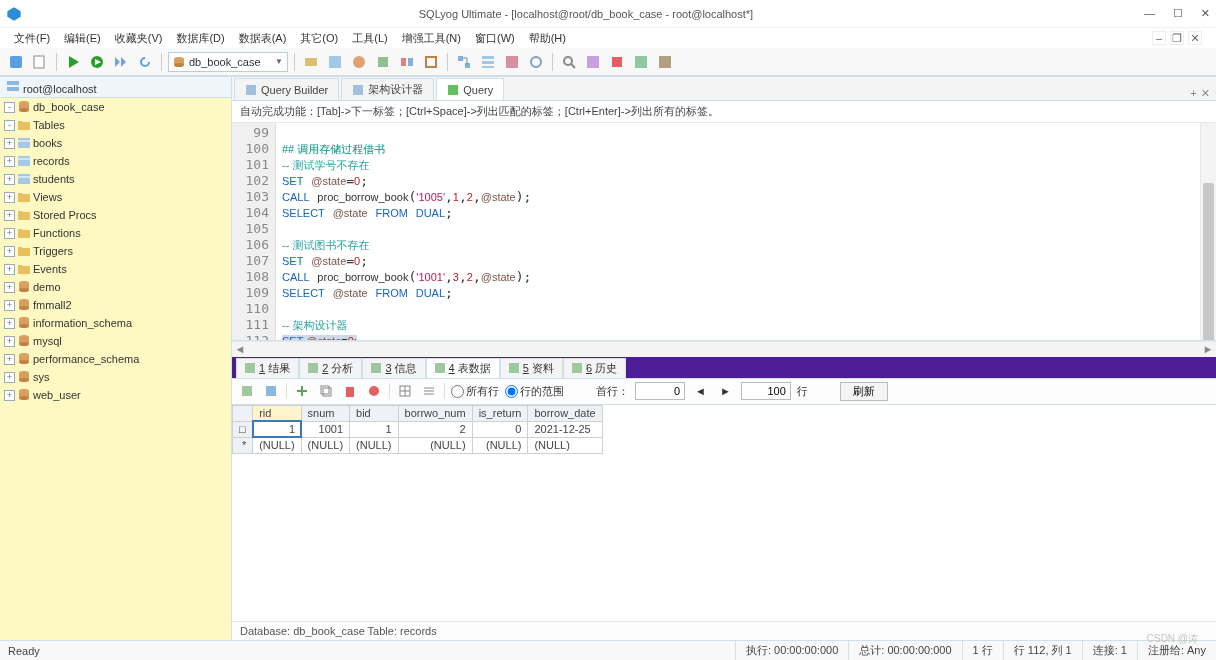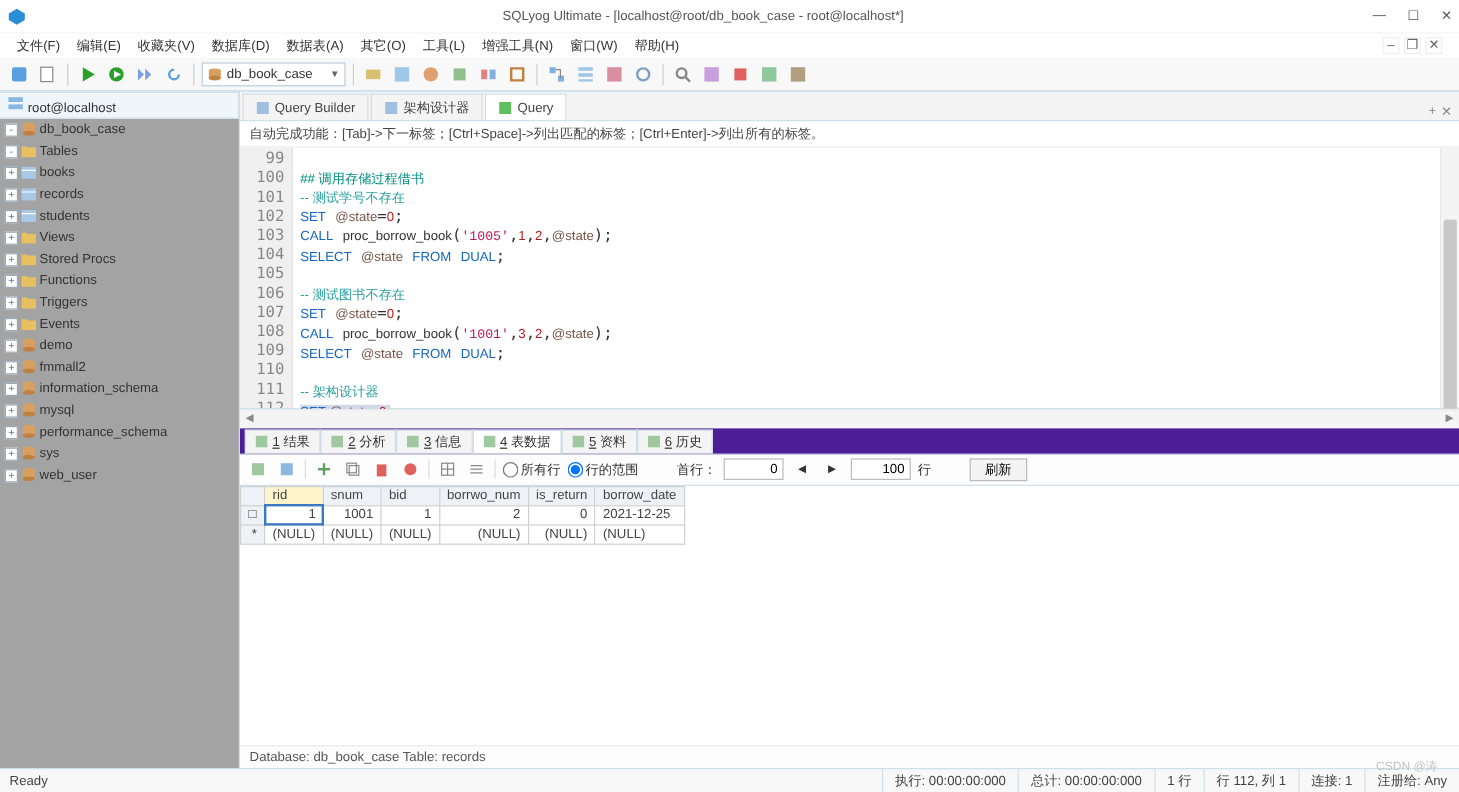--- a/index.html
+++ b/index.html
@@ -13,39 +13,39 @@
 .menubar .m { padding:0 6px; color:#333;}
 .wsub { margin-left:auto; display:flex; gap:4px; color:#666; padding-right:6px;}
 .wsub span{border:1px solid #eee; width:14px; text-align:center; line-height:12px;}
 .toolbar { height:28px; display:flex; align-items:center; gap:4px; padding:2px 6px; background:#f8f8f8; border-bottom:1px solid #cfe0ea;}
 .tb-ic { width:20px; height:20px; display:flex; align-items:center; justify-content:center; border-radius:2px;}
 .tb-sep { width:1px; height:18px; background:#ccc; margin:0 2px;}
 .tb-ic svg { width:16px; height:16px; }
 .dbsel { display:flex; align-items:center; border:1px solid #bcd; background:#fff; height:20px; padding:0 4px; gap:4px; min-width:120px;}
 .dbsel .dd{margin-left:auto; font-size:8px; color:#666;}
 .body { flex:1; display:flex; border-top:1px solid #cfe0ea; overflow:hidden;}
-.sidebar { width:200px; border-right:1px solid #cfe0ea; background:#a3a3a3; display:flex; flex-direction:column; overflow:auto;}
+.sidebar { width:232px; border-right:1px solid #cfe0ea; background:#fef9c3; display:flex; flex-direction:column; overflow:auto;}
 .sidebar .row { display:flex; align-items:center; height:18px; padding-left:4px; gap:2px;}
 .sidebar .t1{padding-left:4px;} .t2{padding-left:18px;} .t3{padding-left:34px;}
 .tog { width:11px; height:11px; border:1px solid #9ab; color:#678; font-size:9px; line-height:9px; text-align:center; background:#fff;}
 .folder{width:14px;height:12px;}
 .db-ic{width:14px;height:14px;}
 .srv-ic{width:14px;height:14px;}
 .conn-tab{ background:#eef5fb; padding:2px 6px; border-bottom:1px solid #cfe0ea;}
 .right { flex:1; display:flex; flex-direction:column; overflow:hidden;}
 .editor-tabs{ height:24px; display:flex; align-items:flex-end; border-bottom:1px solid #cfe0ea; background:#f4f4f4; position:relative;}
 .etab{ padding:3px 10px; border:1px solid #cfe0ea; border-bottom:none; background:#f4f4f4; display:flex; align-items:center; gap:4px; color:#444; margin-left:2px;}
 .etab.active{ background:#fff;}
 .etab svg{width:12px;height:12px;}
 .editor-tabs .close-all{margin-left:auto; padding-right:6px; display:flex; gap:4px; color:#888;}
 .hint { padding:3px 8px; color:#444; border-bottom:1px solid #e8e8e8; font-size:11px;}
 .editor{ flex:1; display:flex; background:#fff; overflow:hidden; border-bottom:1px solid #cfe0ea; position:relative;}
 .gutter{ width:44px; background:#f0f0f0; text-align:right; padding:2px 6px 2px 2px; color:#888; font-family:Consolas,monospace; font-size:13px; line-height:16px; border-right:1px solid #e0e0e0;}
 .code{ flex:1; padding:2px 6px; font-family:Consolas,monospace; font-size:13px; line-height:16px; white-space:pre; overflow:auto;}
-.kw{color:#1565c0;} .cm{color:#009080;} .cm2{color:#2aa0a0;} .str{color:#c2185b;font-family:Liberation Mono, monospace;} .var{color:#795548;} .num{color:#b71c1c;} .fn{color:#333;}
+.kw{color:#1565c0;} .cm{color:#009080;} .cm2{color:#2aa0a0;} .str{color:#c2185b;} .var{color:#795548;} .num{color:#b71c1c;} .fn{color:#333;}
 .sel{background:#d0d8e8;}
 .hscroll{height:16px; border-top:1px solid #e8e8e8; background:#f4f4f4; display:flex; align-items:center;}
 .hscroll .arr{width:16px; text-align:center; color:#888;}
 .vscroll{position:absolute; right:0; top:0; bottom:0; width:16px; background:#f4f4f4; border-left:1px solid #e8e8e8;}
 .vscroll .thumb{position:absolute; left:2px; right:2px; top:60px; height:180px; background:#c8c8c8; border-radius:2px;}
 .rtabs{height:22px; display:flex; align-items:flex-end; border-bottom:1px solid #cfe0ea; background:#4c1d95; padding-left:4px;}
 .rtab{ padding:2px 8px; border:1px solid #cfe0ea; border-bottom:none; background:#f4f4f4; display:flex; gap:4px; align-items:center;}
 .rtab.active{background:#fff;}
 .rtab svg{width:10px;height:10px;}
 .rtoolbar{height:26px; display:flex; align-items:center; gap:6px; padding:0 6px; border-bottom:1px solid #cfe0ea; background:#fdfdfd;}

